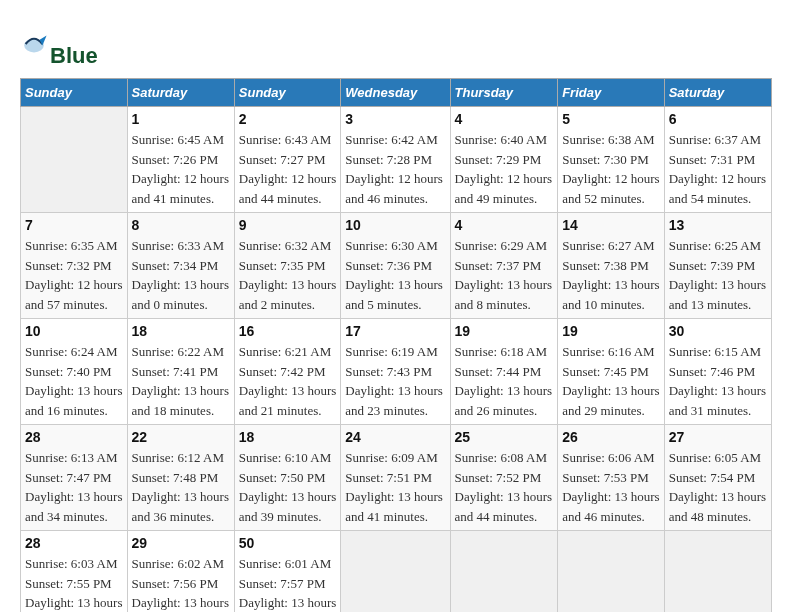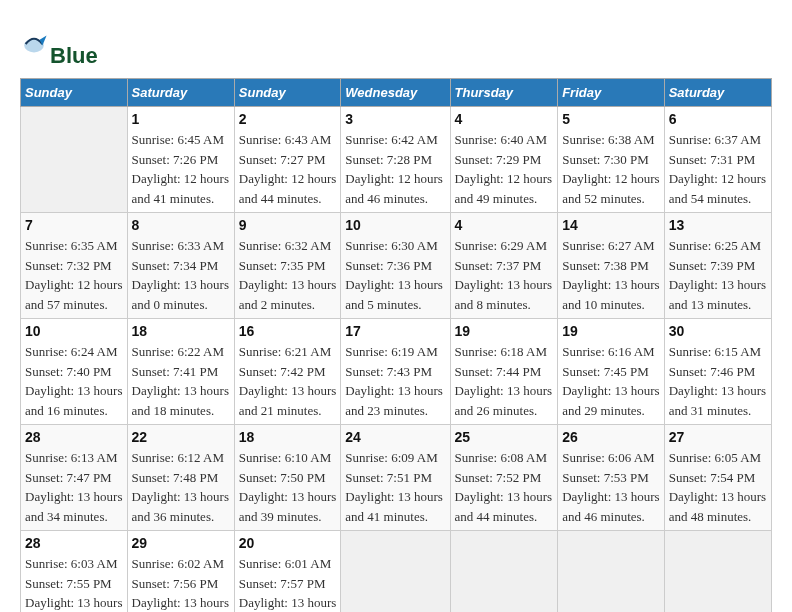--- a/index.html
+++ b/index.html
@@ -246,21 +246,21 @@
       <tr>
         <td>
           <div class="day-num">28</div>
           <div class="day-info">Sunrise: 6:03 AM<br>Sunset: 7:55 PM<br>Daylight: 13 hours and 51 minutes.</div>
         </td>
         <td>
           <div class="day-num">29</div>
           <div class="day-info">Sunrise: 6:02 AM<br>Sunset: 7:56 PM<br>Daylight: 13 hours and 53 minutes.</div>
         </td>
         <td>
-          <div class="day-num">20</div>
+          <div class="day-num">50</div>
           <div class="day-info">Sunrise: 6:01 AM<br>Sunset: 7:57 PM<br>Daylight: 13 hours and 56 minutes.</div>
         </td>
         <td class="empty-cell"></td>
         <td class="empty-cell"></td>
         <td class="empty-cell"></td>
         <td class="empty-cell"></td>
       </tr>
     </tbody>
 </table>
 

